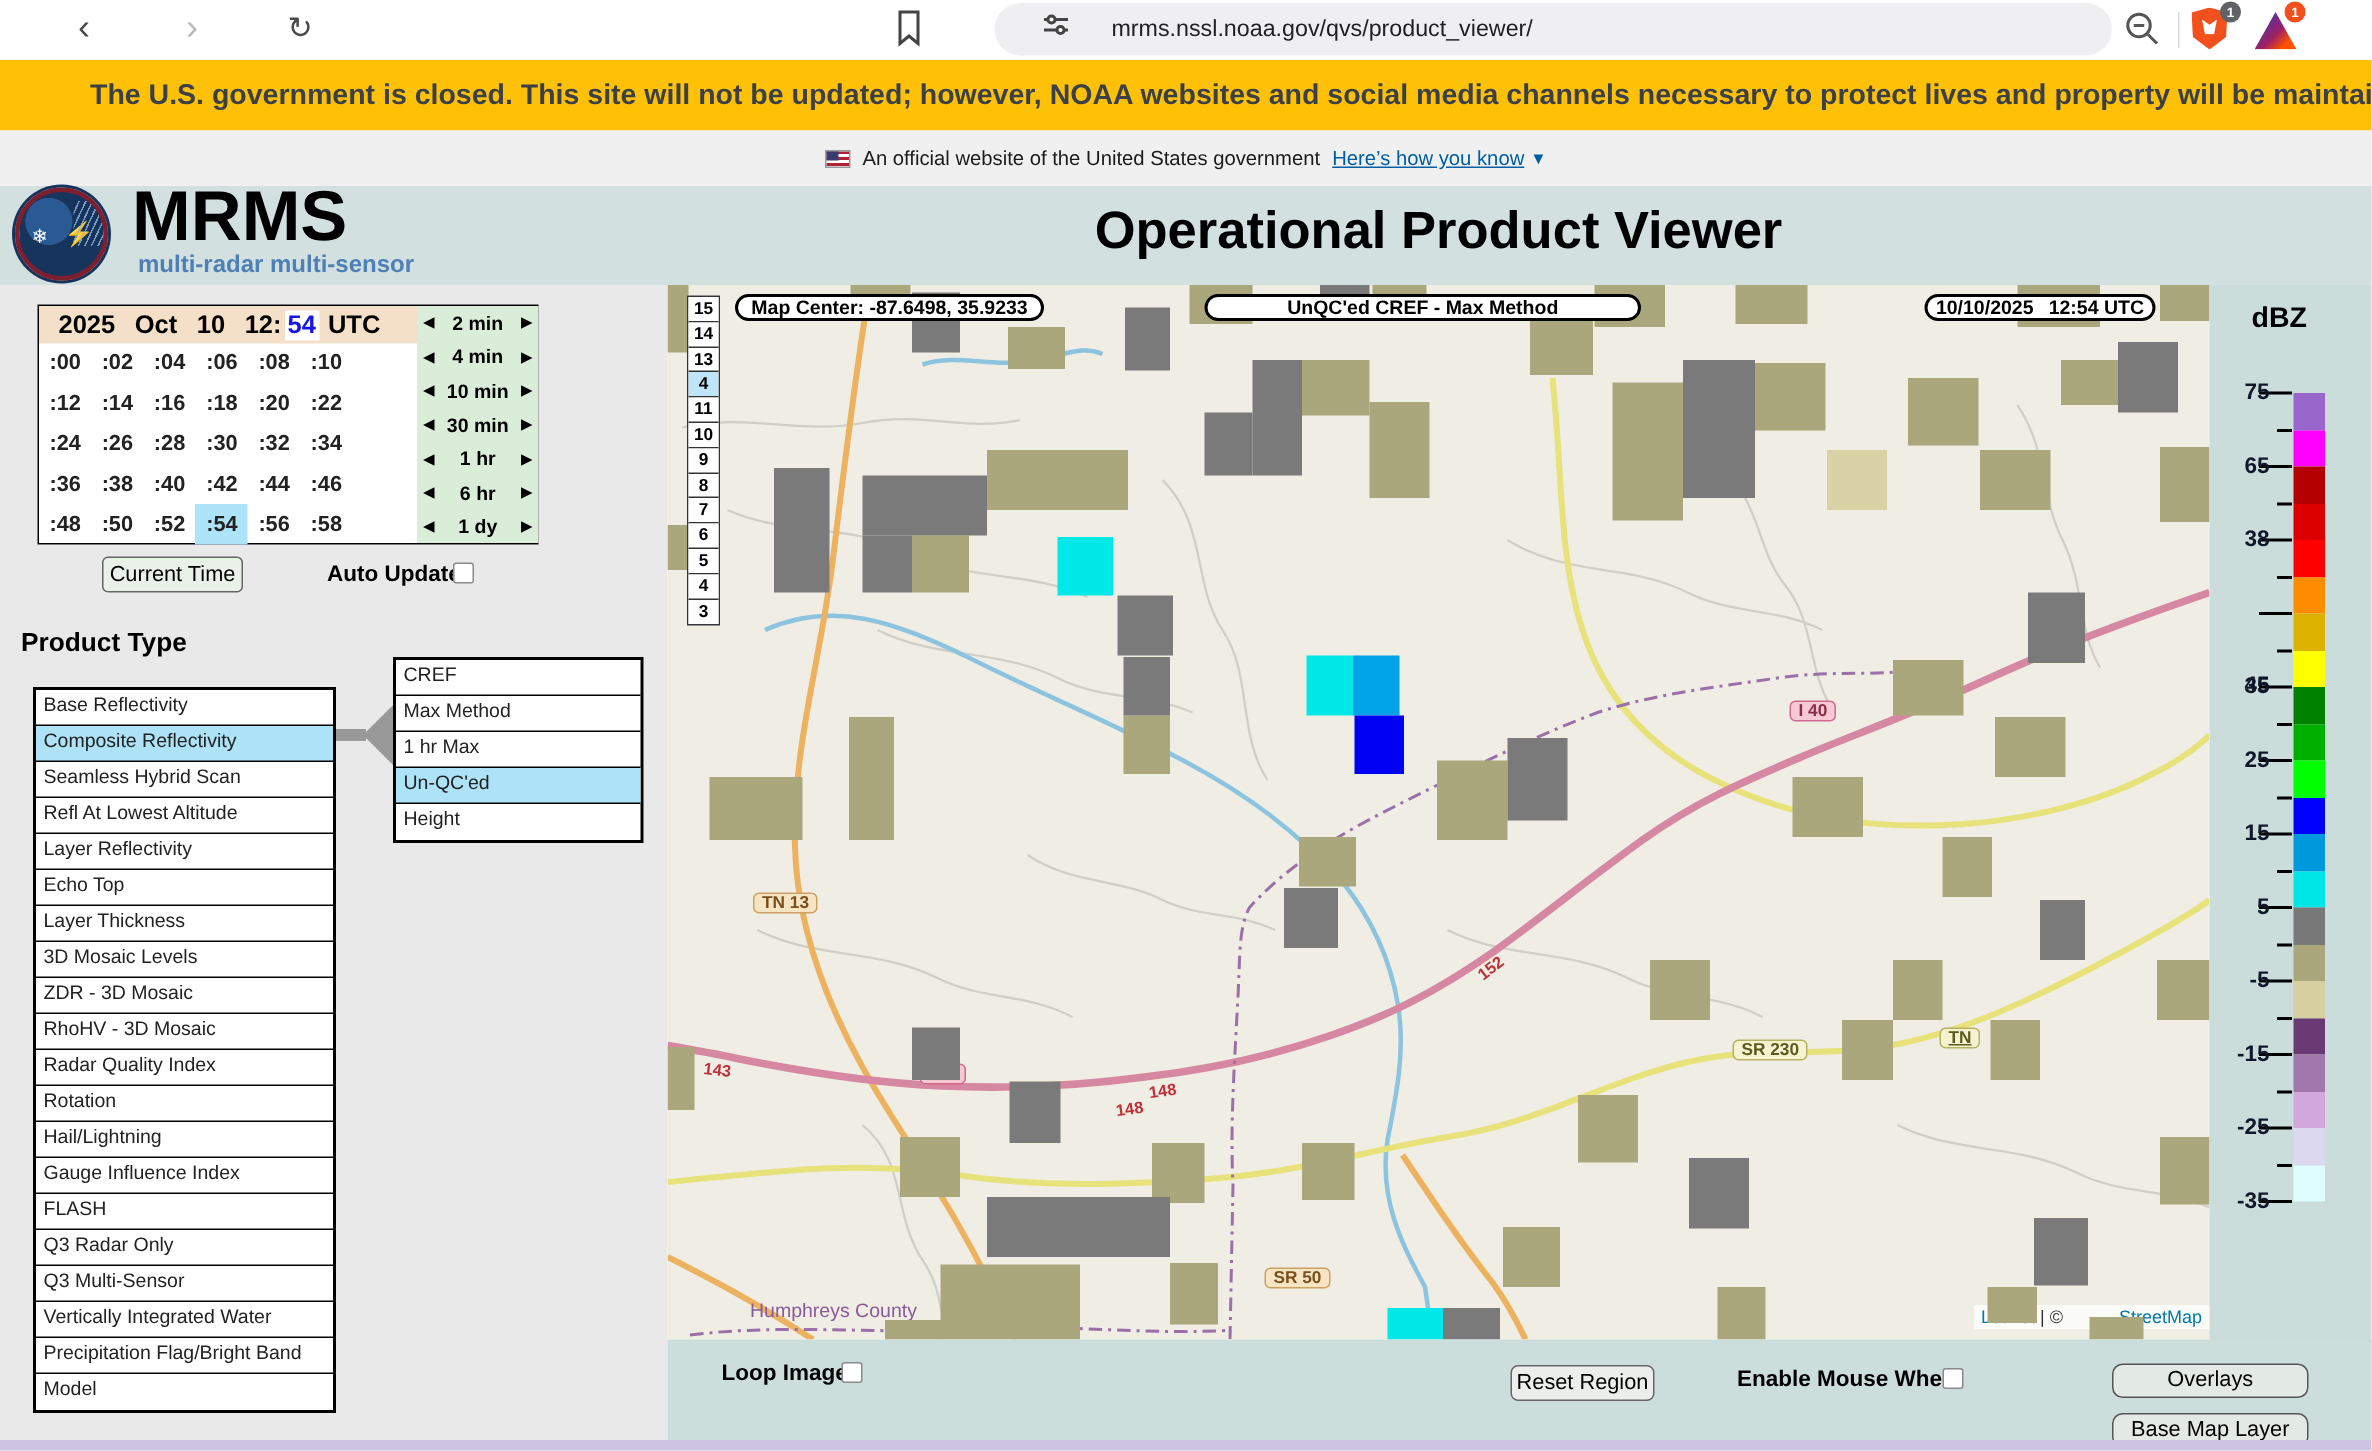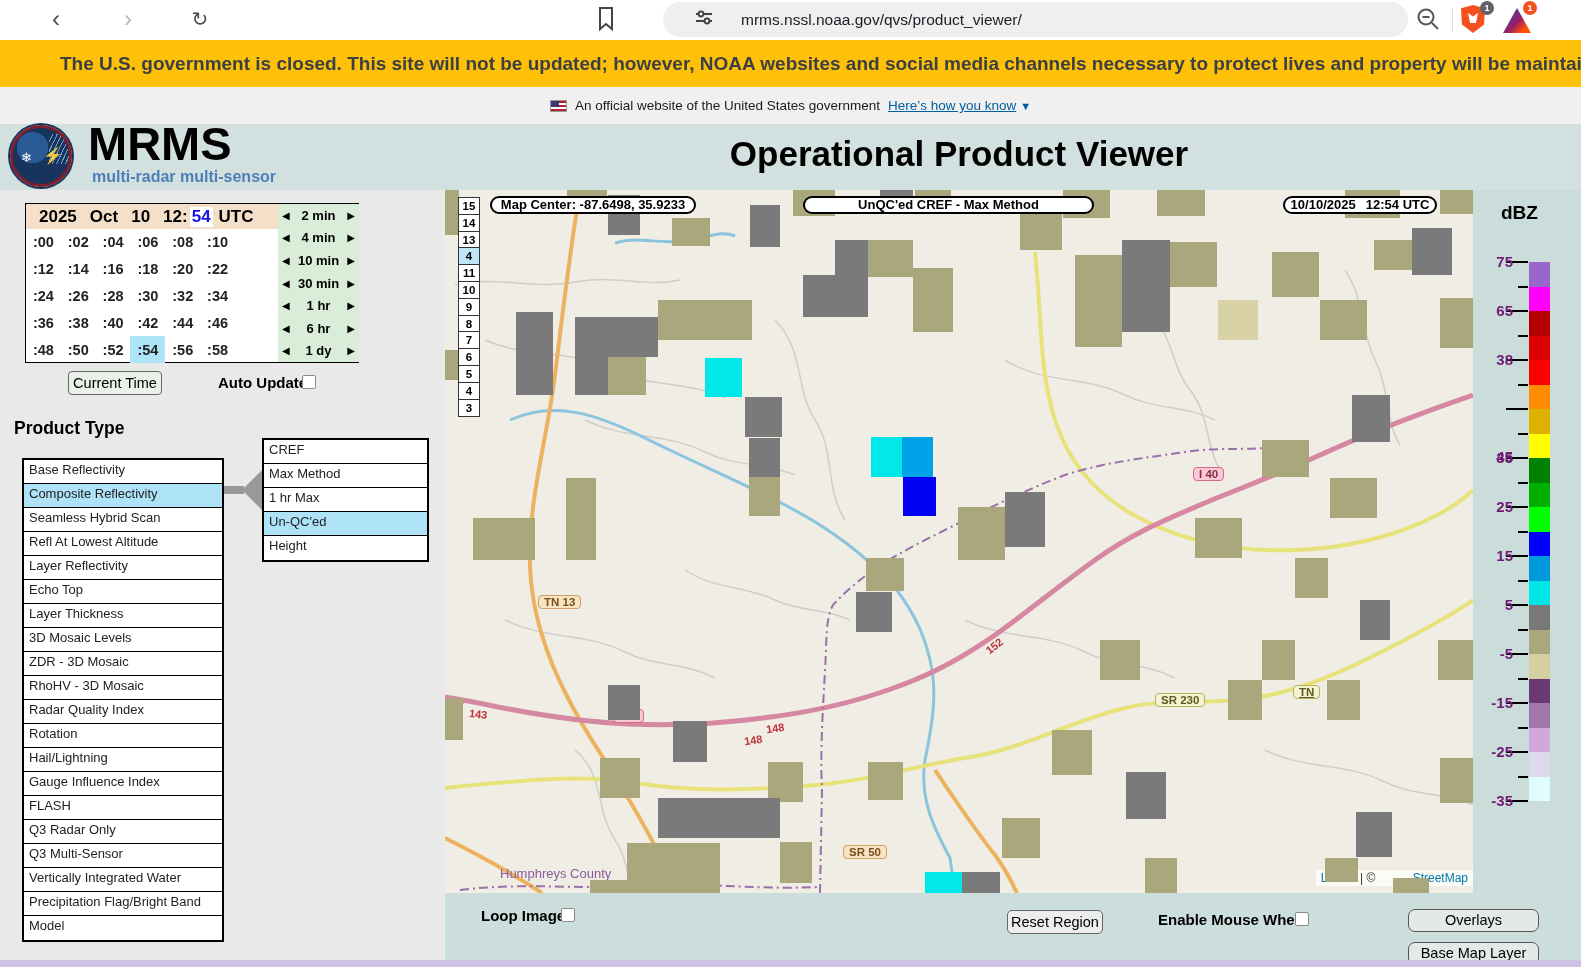--- a/index.html
+++ b/index.html
@@ -138,21 +138,21 @@
 
   
   #dbz-panel { position:absolute; left:1473px; top:190px; width:108px; height:770px; background:#cbdddb; }
   #dbz-title { position:absolute; left:28px; top:12px; font-size:19px; font-weight:bold; color:#000; }
   #cbar-segs { position:absolute; left:56px; top:72px; width:21px; }
   .cseg { width:21px; height:24.5px; }
   .ctick { position:absolute; background:#000; height:2px; }
   .ctick.major { left:33px; width:22px; }
   .ctick.minor { left:45px; width:10px; }
   .clab { position:absolute; width:30px; right:68px; text-align:right; font-size:15px; font-weight:bold;
-    color:#701a75; }
+    color:#0f172a; }
 
   
   #bottom-bar { position:absolute; left:445px; top:893px; width:1136px; height:67px; background:#ccdedb; }
   #loop-lab { position:absolute; left:36px; top:14px; font-size:15px; font-weight:bold; }
   #loop-cbx { position:absolute; left:116px; top:15px; }
   #reset-btn { position:absolute; left:562px; top:17px; width:96px; height:24px; line-height:22px;
     background:#eceeeb; border-radius:5px; }
   #wheel-lab { position:absolute; left:713px; top:18px; font-size:15px; font-weight:bold; }
   #wheel-cbx { position:absolute; left:850px; top:19px; }
   #overlays-btn { position:absolute; left:963px; top:16px; width:131px; height:23px; line-height:21px;
@@ -462,21 +462,21 @@
       <div class="cell" style="left: 681px; top: 582px; width: 40px; height: 47px; background: rgb(122, 122, 122);"></div>
       <div class="cell" style="left: 911px; top: 622px; width: 36px; height: 45px; background: rgb(122, 122, 122);"></div>
       <div class="cell" style="left: 517px; top: 682px; width: 38px; height: 21px; background: rgb(122, 122, 122);"></div>
       <div class="cell" style="left: 260px; top: 168px; width: 37px; height: 39px; background: rgb(0, 232, 232);"></div>
       <div class="cell" style="left: 426px; top: 247px; width: 31px; height: 40px; background: rgb(0, 232, 232);"></div>
       <div class="cell" style="left: 480px; top: 682px; width: 37px; height: 21px; background: rgb(0, 232, 232);"></div>
       <div class="cell" style="left: 457px; top: 247px; width: 31px; height: 40px; background: rgb(0, 162, 232);"></div>
       <div class="cell" style="left: 458px; top: 287px; width: 33px; height: 39px; background: rgb(0, 0, 242);"></div>
     </div>
   <div id="rlabels">
-      <div class="rlabel tan" style="left: 57px; top: 405px; margin-left: 36px;">TN 13</div>
+      <div class="rlabel tan" style="left: 57px; top: 405px;">TN 13</div>
       <div class="rlabel pink" style="left: 168px; top: 519px;">I 40</div>
       <div class="rlabel pink" style="left: 748px; top: 277px;">I 40</div>
       <div class="rlabel yel" style="left: 710px; top: 503px;">SR 230</div>
       <div class="rlabel yel" style="left: 848px; top: 495px; text-decoration: underline;">TN</div>
       <div class="rlabel tan" style="left: 398px; top: 655px;">SR 50</div>
     </div>
   <div id="rnums">
       <div class="rnum" style="left: 2px; top: 512px; transform: rotate(-60deg);">143</div>
       <div class="rnum" style="left: 24px; top: 518px; transform: rotate(6deg);">143</div>
       <div class="rnum" style="left: 299px; top: 544px; transform: rotate(-8deg);">148</div>

